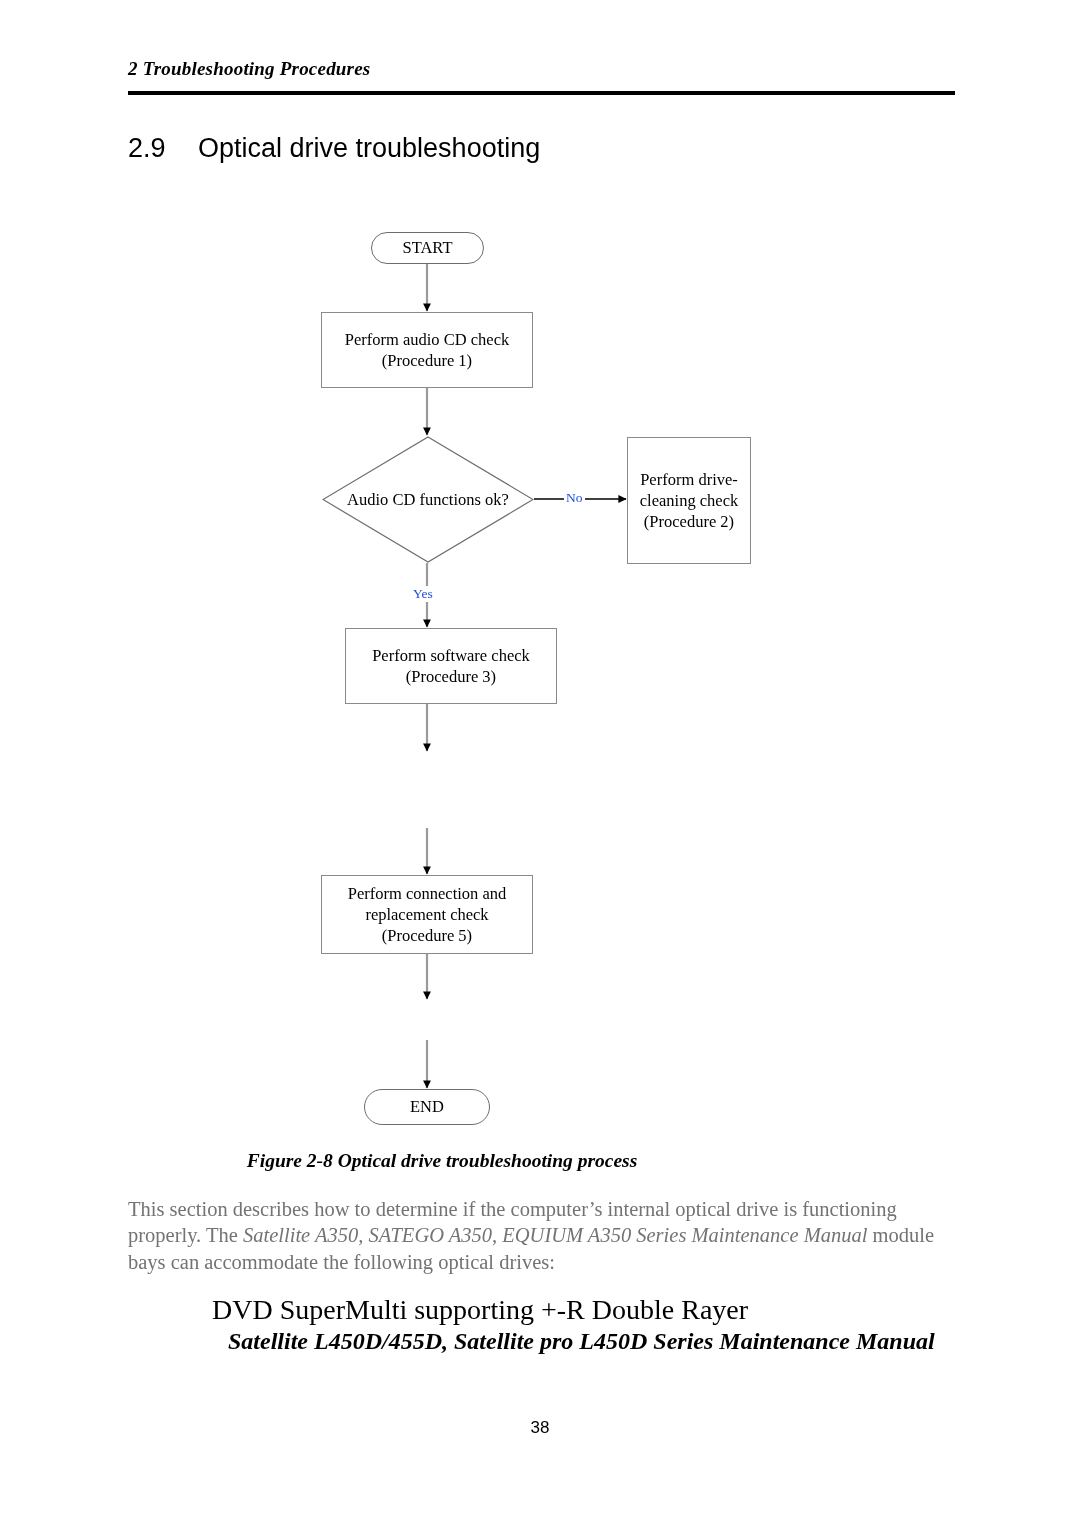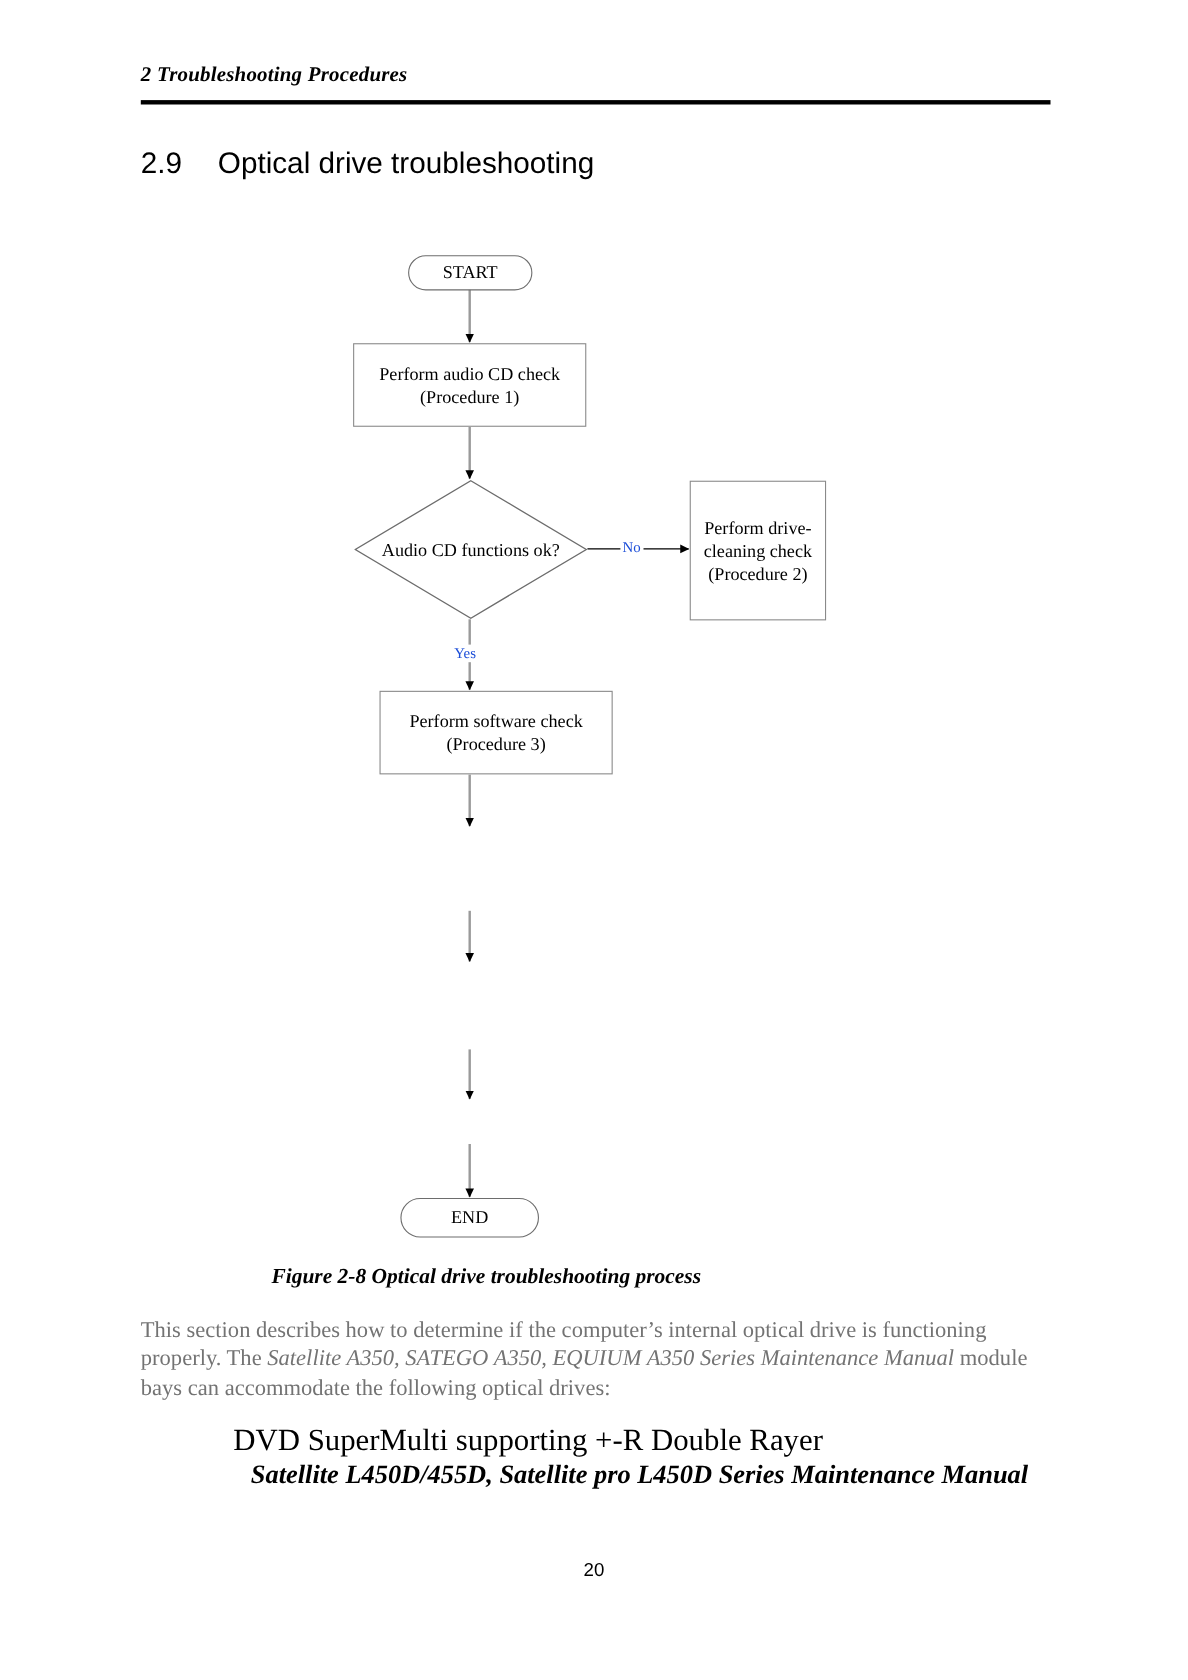--- a/index.html
+++ b/index.html
@@ -252,30 +252,37 @@
   </div>
 
   <div class="node proc" style="left:321px; top:628px; width:212px; height:76px;margin-left:24px;">
     <span class="txt">
       <span>Perform software check</span><br>
       <span>(Procedure 3)</span>
     </span>
   </div>
 
 
+  <div class="node proc" style="left:321px; top:875px; width:212px; height:79px;">
+    <span class="txt">
+      <span>Perform connection and</span><br>
+      <span>replacement check</span><br>
+      <span>(Procedure 5)</span>
+    </span>
+  </div>
 
 
   <div class="node term" style="left:364px; top:1089px; width:126px; height:36px;">
     <span class="txt">END</span>
   </div>
 
 </div>
 
 <div id="figure-caption">Figure 2-8 Optical drive troubleshooting process</div>
 
 <div id="body-paragraph">
   <span>This section describes how to determine if the computer’s internal optical drive is functioning properly. The </span><span class="ital">Satellite A350, SATEGO A350, EQUIUM A350 Series Maintenance Manual</span><span> module bays can accommodate the following optical drives:</span>
 </div>
 
 <div id="drive-line">DVD SuperMulti supporting +-R Double Rayer</div>
 <div id="manual-line">Satellite L450D/455D, Satellite pro L450D Series Maintenance Manual</div>
 
-<div id="page-number">20</div>
+<div id="page-number">38</div>
 
 </body></html>

